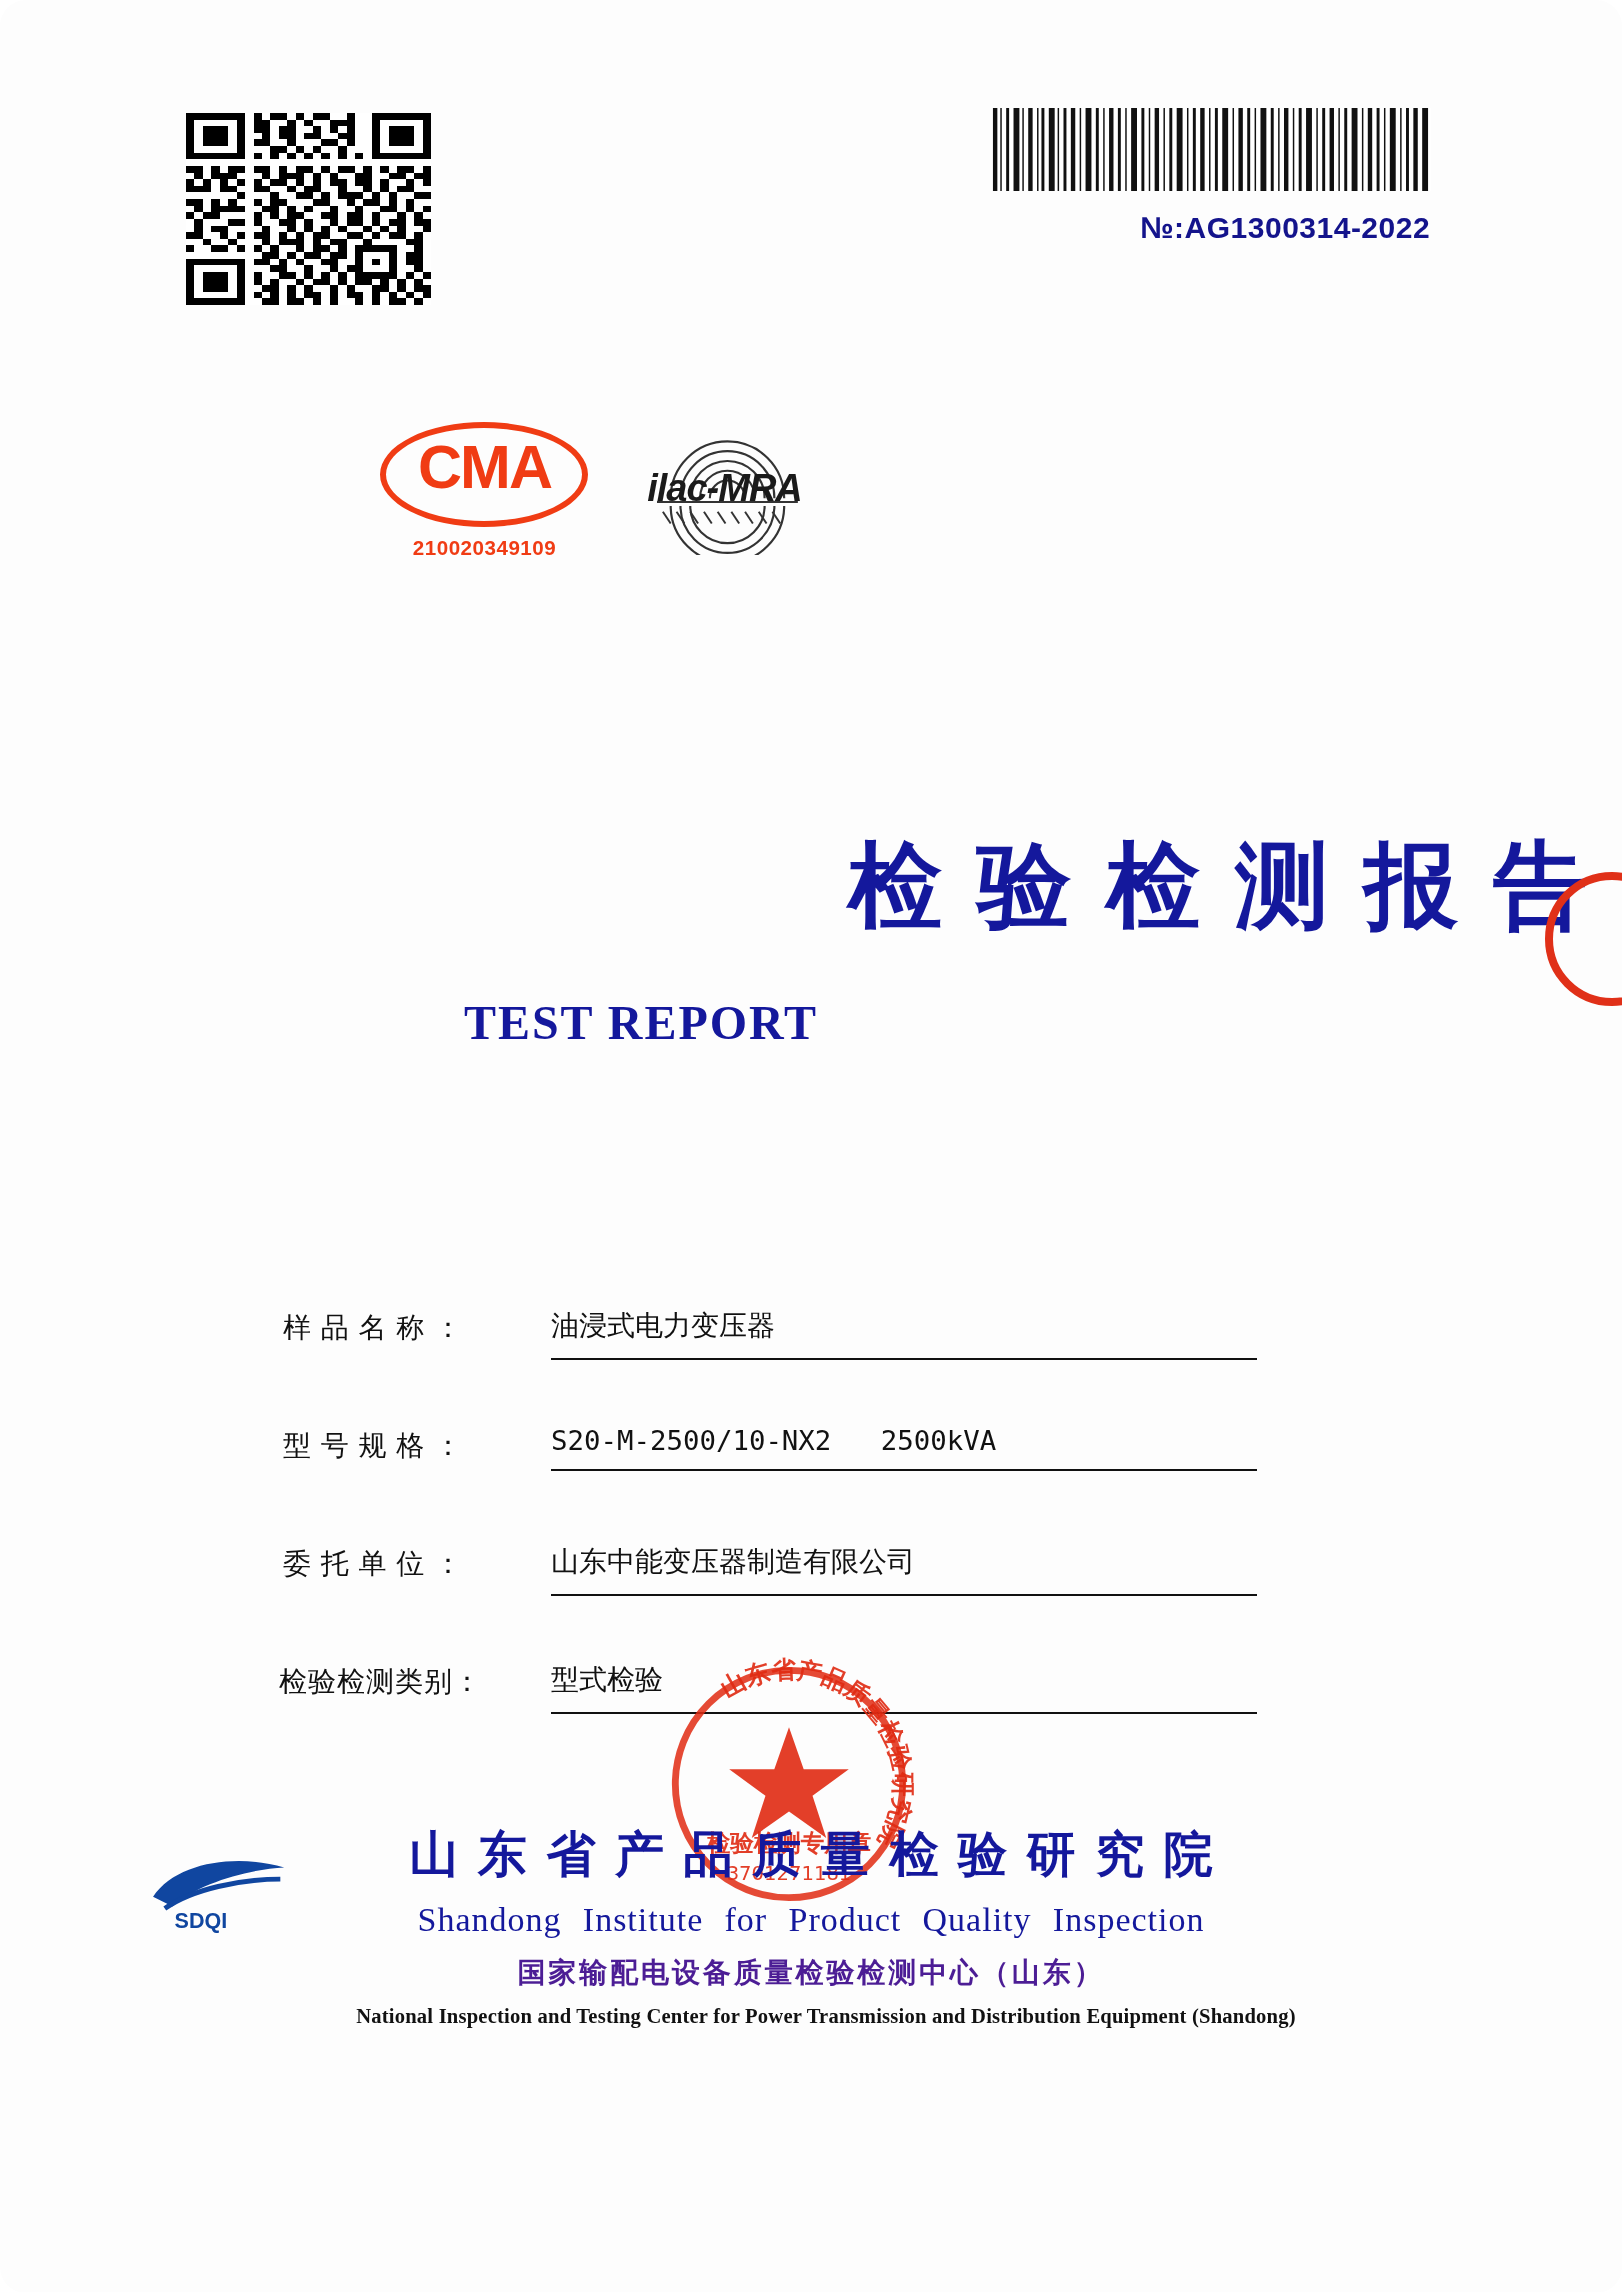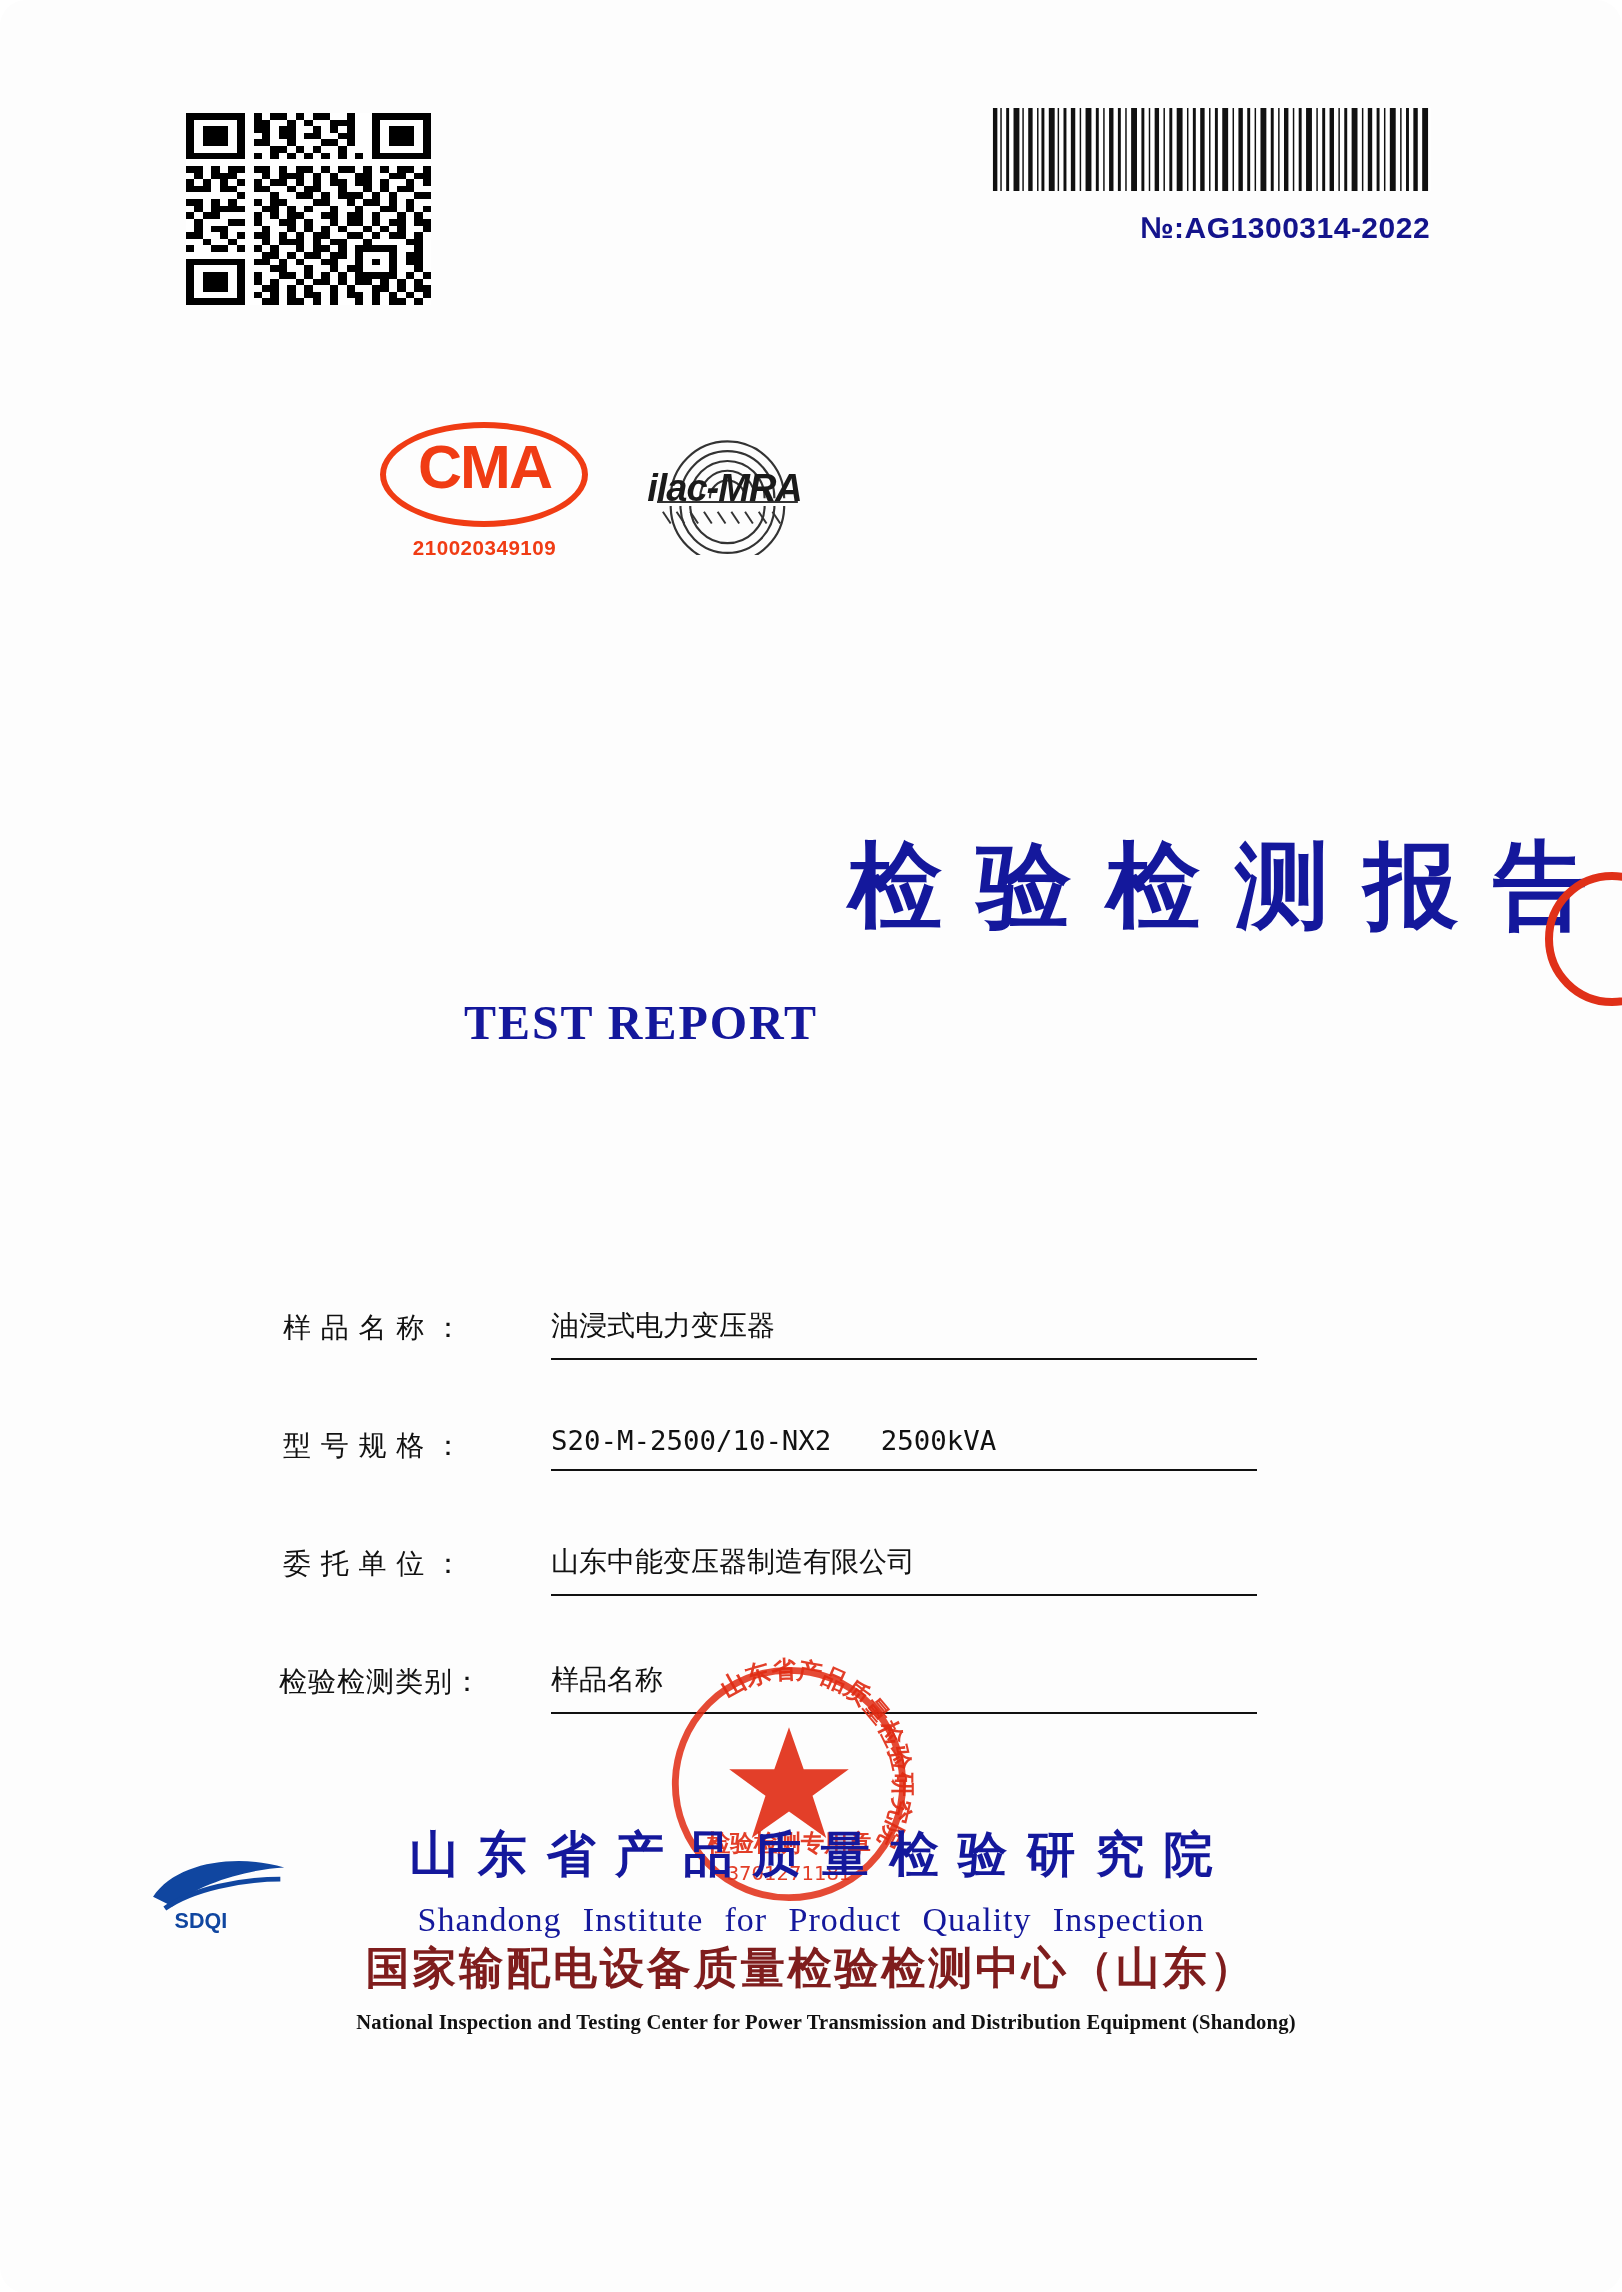--- a/index.html
+++ b/index.html
@@ -298,24 +298,24 @@
     font-family: "Liberation Serif", serif;
     font-size: 34px;
     color: #14189c;
     letter-spacing: 1px;
     margin-top: 9.8px;
     word-spacing: 11.8px;
   }
   .center-cn {
     font-family: "DejaVu Serif", serif;
     font-weight: 700;
-    font-size: 44px;
-    color: #7f1d1d;
+    font-size: 28px;
+    color: #4c1d95;
     letter-spacing: 2.9px;
-    margin-top: 0;
+    margin-top: 15px;
   }
   .center-en {
     font-family: "Liberation Serif", serif;
     font-weight: 700;
     font-size: 20.6px;
     color: #111111;
     letter-spacing: 0.2px;
     margin-top: 13.7px;
     padding-left: 30px;
   }
@@ -688,21 +688,21 @@
       <div class="field-value mono">S20-M-2500/10-NX2   2500kVA</div>
     </div>
 
     <div class="field-row">
       <div class="field-label wide">委托单位：</div>
       <div class="field-value">山东中能变压器制造有限公司</div>
     </div>
 
     <div class="field-row">
       <div class="field-label">检验检测类别：</div>
-      <div class="field-value">样品名称</div>
+      <div class="field-value">型式检验</div>
     </div>
   </div>
 
   <div class="stamp">
     <svg width="294" height="294" viewBox="0 0 300 300">
       <defs>
         <path id="outerArc" d="M 150,150 m -108,0 a 108,108 0 1,1 216,0 a 108,108 0 1,1 -216,0"></path>
         <path id="innerArc" d="M 42,168 a 112,112 0 0 0 216,0"></path>
       </defs>
       <circle cx="150" cy="150" r="116" fill="none" stroke="#e02a12" stroke-width="7" opacity="0.85"></circle>

